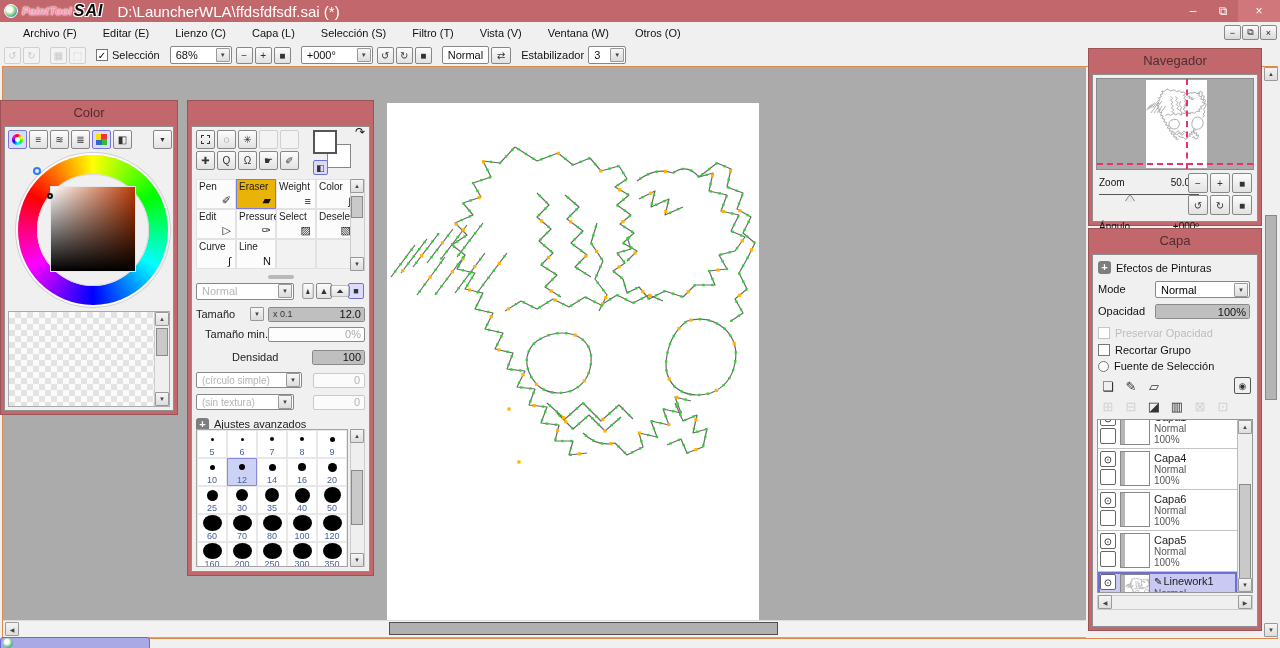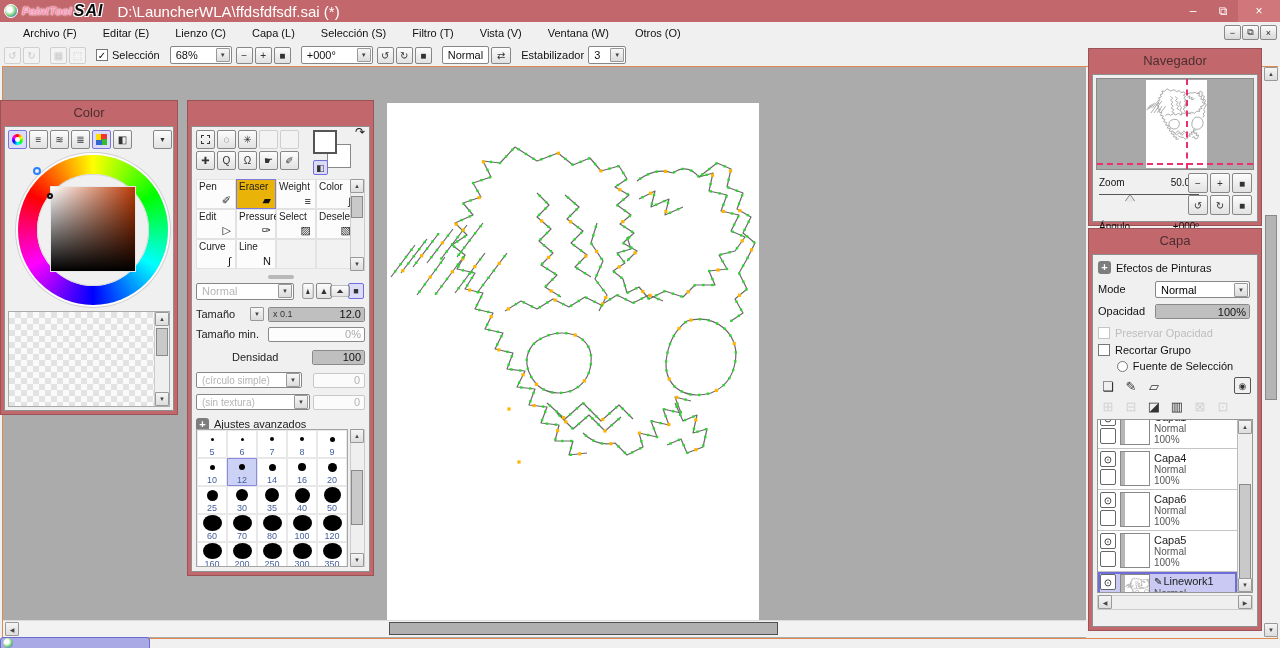--- a/index.html
+++ b/index.html
@@ -796,21 +796,21 @@
       <div class="mini-dd">▼</div>
       <div style="width:4px;"></div>
       <div class="slider">
         <div class="fill" style="width:100%;"></div>
         <span class="tag">x 0.1</span>
         <span class="val">12.0</span>
       </div>
     </div>
 
     <div class="opt-row" style="top:198px;">
-      <span style="width:72px;">Tamaño min.</span>
+      <span style="width:72px;text-align:right;">Tamaño min.</span>
       <div class="slider">
         <span class="val gray">0%</span>
       </div>
     </div>
 
     <div class="opt-row" style="top:221px;">
       <span style="width:80px;margin-left:36px;">Densidad</span>
       <div class="slider">
         <div class="fill" style="width:100%;"></div>
         <span class="val">100</span>
@@ -820,21 +820,21 @@
     <div class="opt-row" style="top:244px;">
       <div class="combo" style="width:106px;height:16px;font-size:10px;">
         <span class="gray-text">(círculo simple)</span>
         <span class="dd">▼</span>
       </div>
       <div style="flex:1"></div>
       <div class="valbox">0</div>
     </div>
 
     <div class="opt-row" style="top:266px;">
-      <div class="combo" style="width:114px;height:16px;font-size:10px;">
+      <div class="combo" style="width:98px;height:16px;font-size:10px;">
         <span class="gray-text">(sin textura)</span>
         <span class="dd">▼</span>
       </div>
       <div style="flex:1"></div>
       <div class="valbox">0</div>
     </div>
 
     <div class="opt-row" style="top:288px;">
       <span class="plus-icon">+</span>
       <span>Ajustes avanzados</span>
@@ -1022,21 +1022,21 @@
       <span class="val">100%</span>
     </div>
     <div class="lp-row" style="top:72px;color:#bdbdbd;">
       <span class="checkbox gray"></span>
       <span style="margin-left:5px;">Preservar Opacidad</span>
     </div>
     <div class="lp-row" style="top:89px;">
       <span class="checkbox"></span>
       <span style="margin-left:5px;">Recortar Grupo</span>
     </div>
-    <div class="lp-row" style="top:105px;justify-content:center;">
+    <div class="lp-row" style="top:105px;">
       <span class="radio"></span>
       <span style="margin-left:5px;">Fuente de Selección</span>
     </div>
 
     <div class="ltb-row" style="top:122px;">
       <div class="ltb">❏</div>
       <div class="ltb">✎</div>
       <div class="ltb">▱</div>
       <div style="flex:1"></div>
       <div class="ltb boxed">◉</div>

